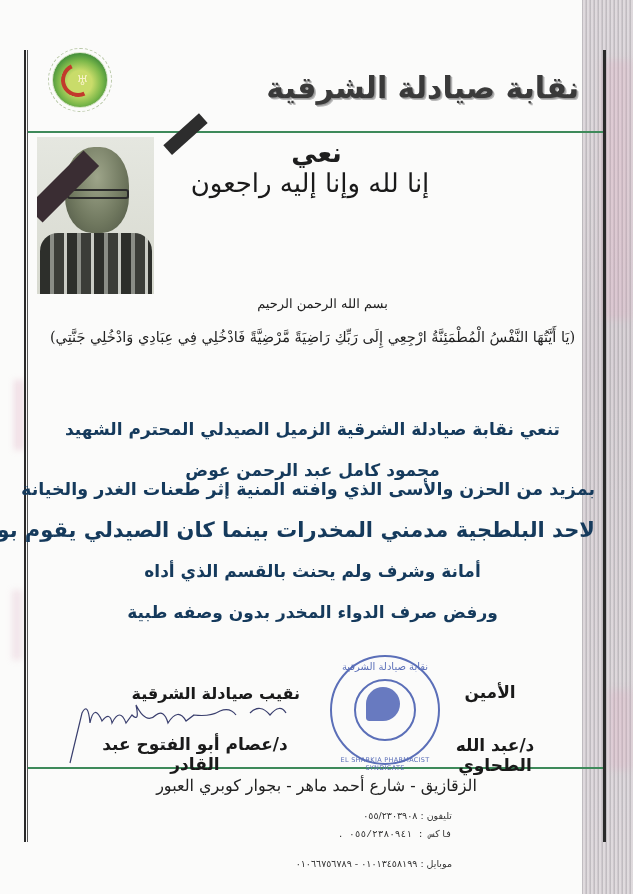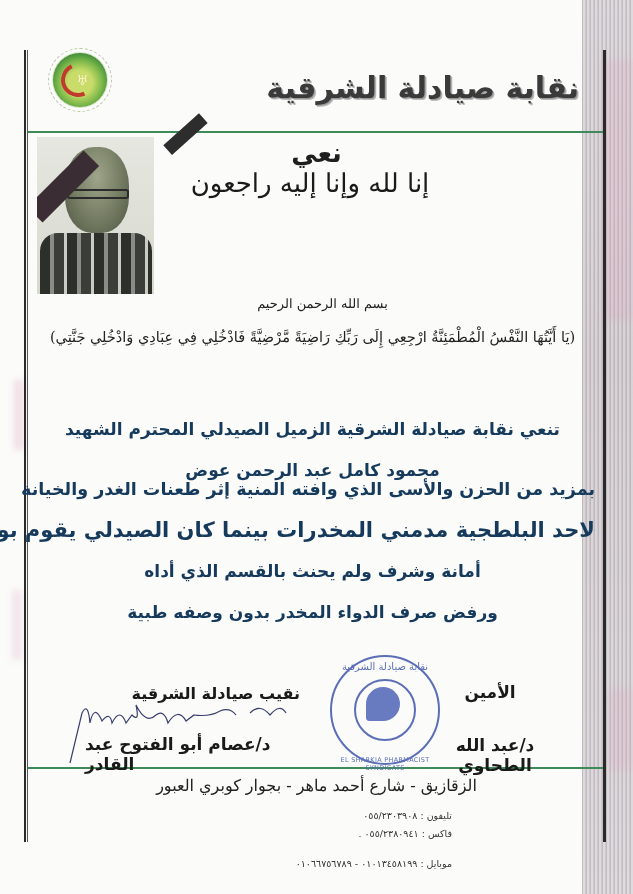--- a/index.html
+++ b/index.html
@@ -77,39 +77,39 @@
     .l5 { top: 561px; }
     .l6 { top: 602px; }
 
     
     .sig-right-title { position:absolute; left: 440px; width: 100px; top: 682px; text-align:center; direction: rtl;
       font-weight:bold; font-size: 17px; color:#1a1a1a; }
     .sig-right-name { position:absolute; left: 420px; width: 150px; top: 735px; text-align:center; direction: rtl;
       font-weight:bold; font-size: 17px; color:#1a1a1a; }
     .sig-left-title { position:absolute; left: 90px; width: 210px; top: 684px; text-align:right; direction: rtl;
       font-weight:bold; font-size: 16px; color:#1a1a1a; }
-    .sig-left-name { position:absolute; left: 85px; width: 220px; top: 734px; text-align:left; direction: rtl;
+    .sig-left-name { position:absolute; left: 85px; width: 220px; top: 734px; text-align:center; direction: rtl;
       font-weight:bold; font-size: 17px; color:#1a1a1a; }
     .signature { position:absolute; left: 60px; top: 693px; width: 240px; height: 75px; }
 
     .stamp { position:absolute; left: 330px; top: 655px; width: 110px; height: 110px; border-radius:50%;
       border: 2px solid #5b6fb8; }
     .stamp .inner { position:absolute; left: 22px; top: 22px; width: 62px; height: 62px; border-radius:50%; border: 2px solid #5b6fb8; }
     .stamp .snake { position:absolute; left: 34px; top: 30px; width: 34px; height: 34px; border-radius: 50% 50% 50% 10%;
       background: #4e63b5; opacity: 0.85; }
     .stamp .txt-top { position:absolute; left: 0; width: 106px; top: 4px; text-align:center; font-size: 10px; color:#5b6fb8; direction: rtl; }
     .stamp .txt-bot { position:absolute; left: 0; width: 106px; top: 88px; text-align:center; font-size: 6.5px; color:#5b6fb8; letter-spacing:0.3px;margin-top:11px; }
 
     
     .address { position:absolute; left: 0; width: 633px; top: 776px; text-align:center; direction: rtl;
       font-family: "DejaVu Serif", serif; font-size: 16px; color: #222; }
     .contact { position:absolute; left: 220px; width: 232px; direction: rtl; text-align: right;
       font-size: 9.5px; color: #333; white-space: nowrap; }
     .c1 { top: 810px; }
-    .c2 { top: 828px; }
+    .c2 { top: 828px; font-family: Liberation Mono, monospace; }
     .c3 { top: 846px; margin-top: 12px; }
   </style>
 </head>
 <body>
 
 <div class="page">
   <div class="noise-strip">
     <div class="pink"></div>
       <div class="pink2"></div>
   </div>

